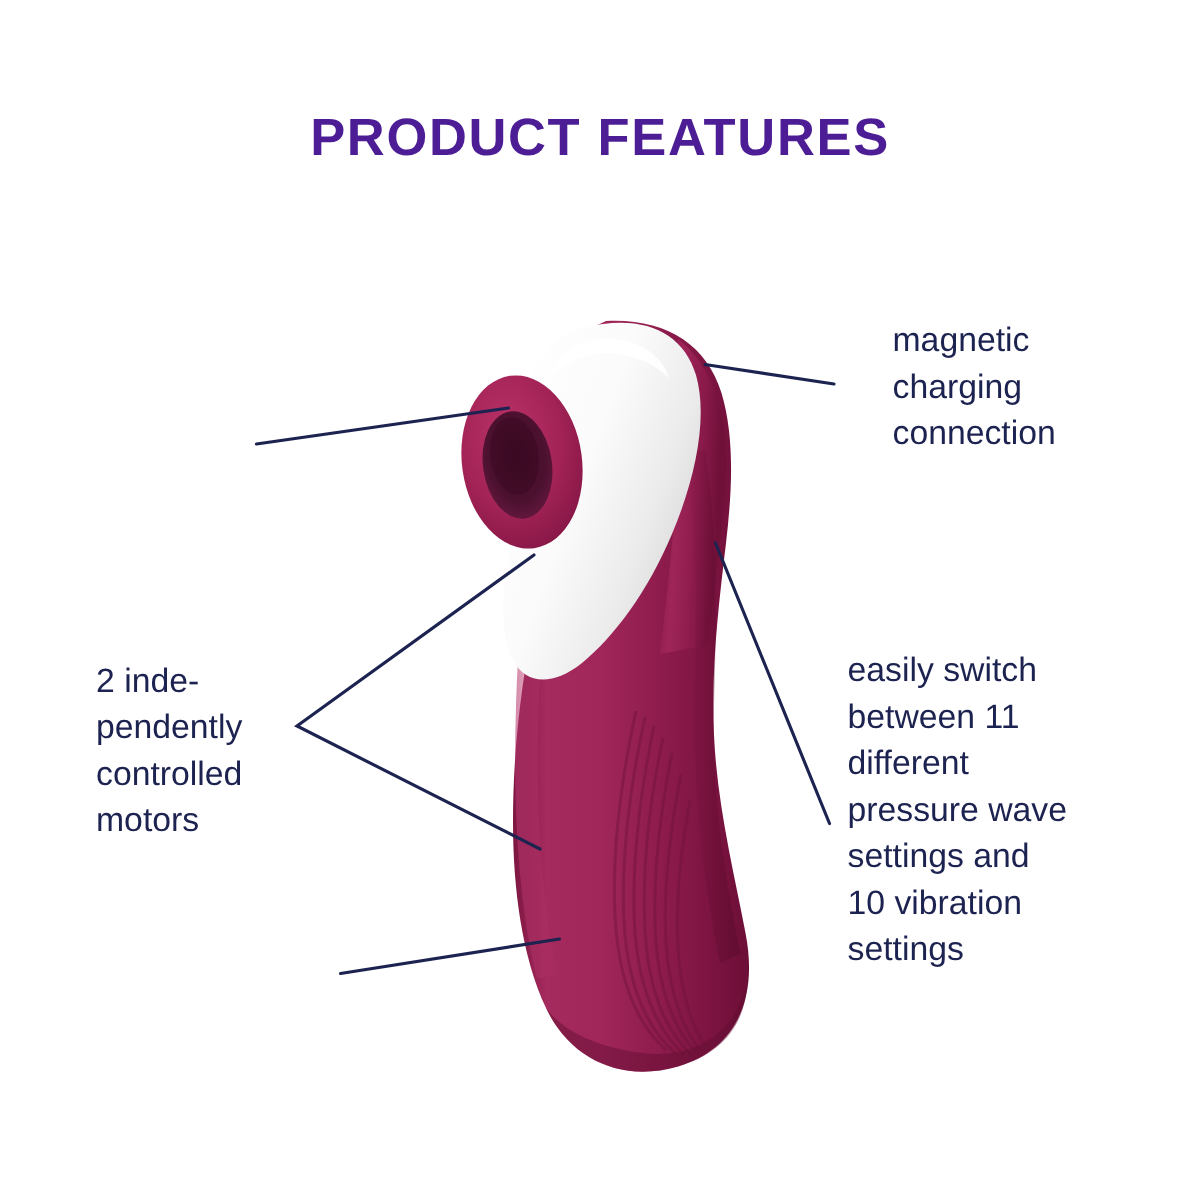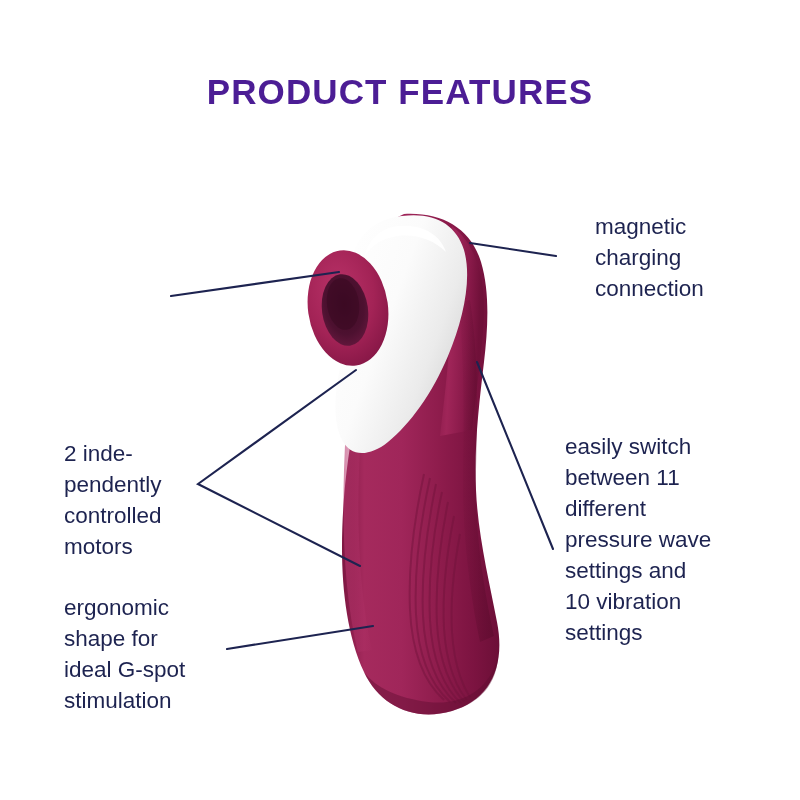--- a/index.html
+++ b/index.html
@@ -205,24 +205,20 @@
       <line x1="477" y1="362" x2="553" y2="549"></line>
     </g>
   </svg>
 
 
   <div class="callout left" id="label-motors">2 inde-
 pendently
 controlled
 motors</div>
 
-  <div class="callout left" id="label-ergonomic">ergonomic
-shape for
-ideal G-spot
-stimulation</div>
 
   <div class="callout right" id="label-magnetic">magnetic
 charging
 connection</div>
 
   <div class="callout right" id="label-settings">easily switch
 between 11
 different
 pressure wave
 settings and

